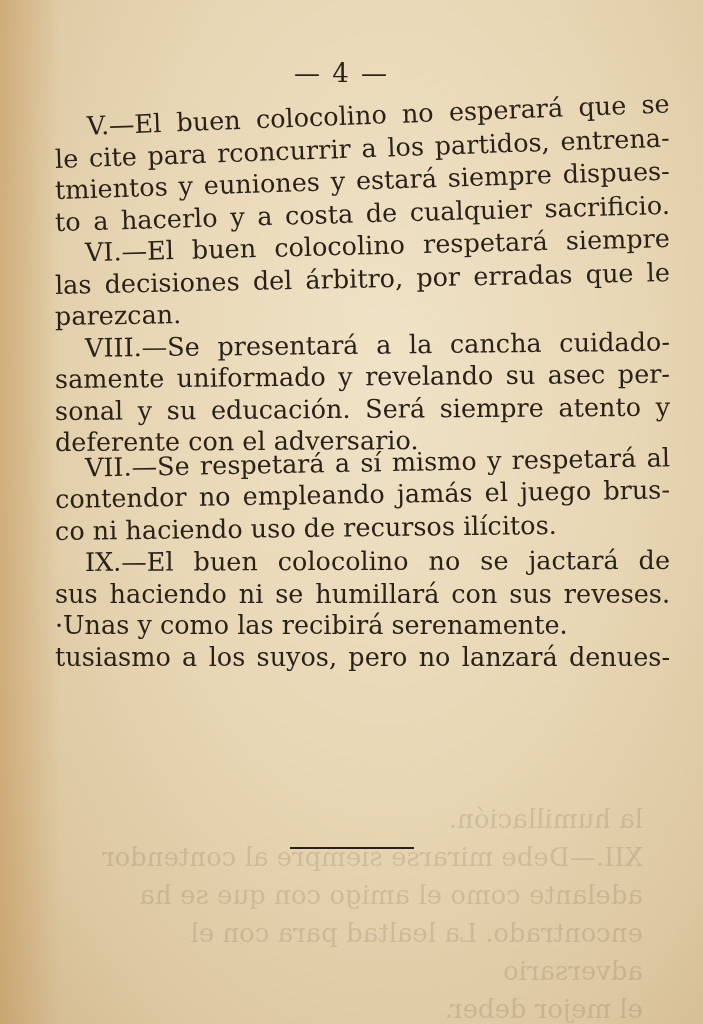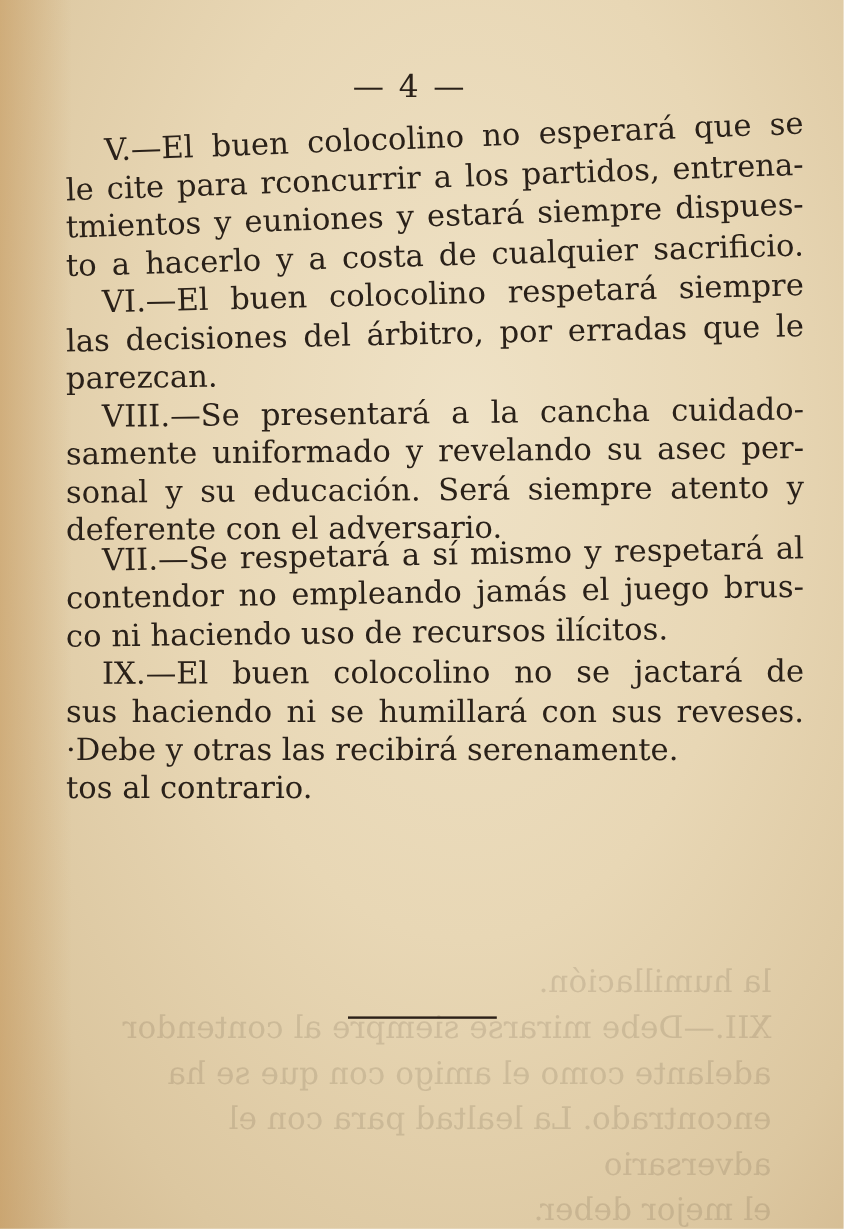--- a/index.html
+++ b/index.html
@@ -114,22 +114,22 @@
 
     <div>
       <span class="line indent" style="transform: rotate(-1deg); margin-top:-6px;">VII.—Se respetará a sí mismo y respetará al</span>
       <span class="line" style="transform: rotate(-0.9deg);">contendor no empleando jamás el juego brus-</span>
       <span class="line last" style="transform: rotate(-0.7deg);">co ni haciendo uso de recursos ilícitos.</span>
     </div>
 
     <div>
       <span class="line indent" style="transform: rotate(-0.2deg);">IX.—El buen colocolino no se jactará de</span>
       <span class="line">sus haciendo ni se humillará con sus reveses.</span>
-      <span class="line last">·Debe y otras las recibirá serenamente.</span>
+      <span class="line last">·Unas y como las recibirá serenamente.</span>
     </div>
 
     <div>
-      <span class="line last">tos al contrario.</span>
+      <span class="line">tusiasmo a los suyos, pero no lanzará denues-</span>
     </div>
   </div>
 
   <div class="rule"></div>
 </div>
 
 </body></html>

